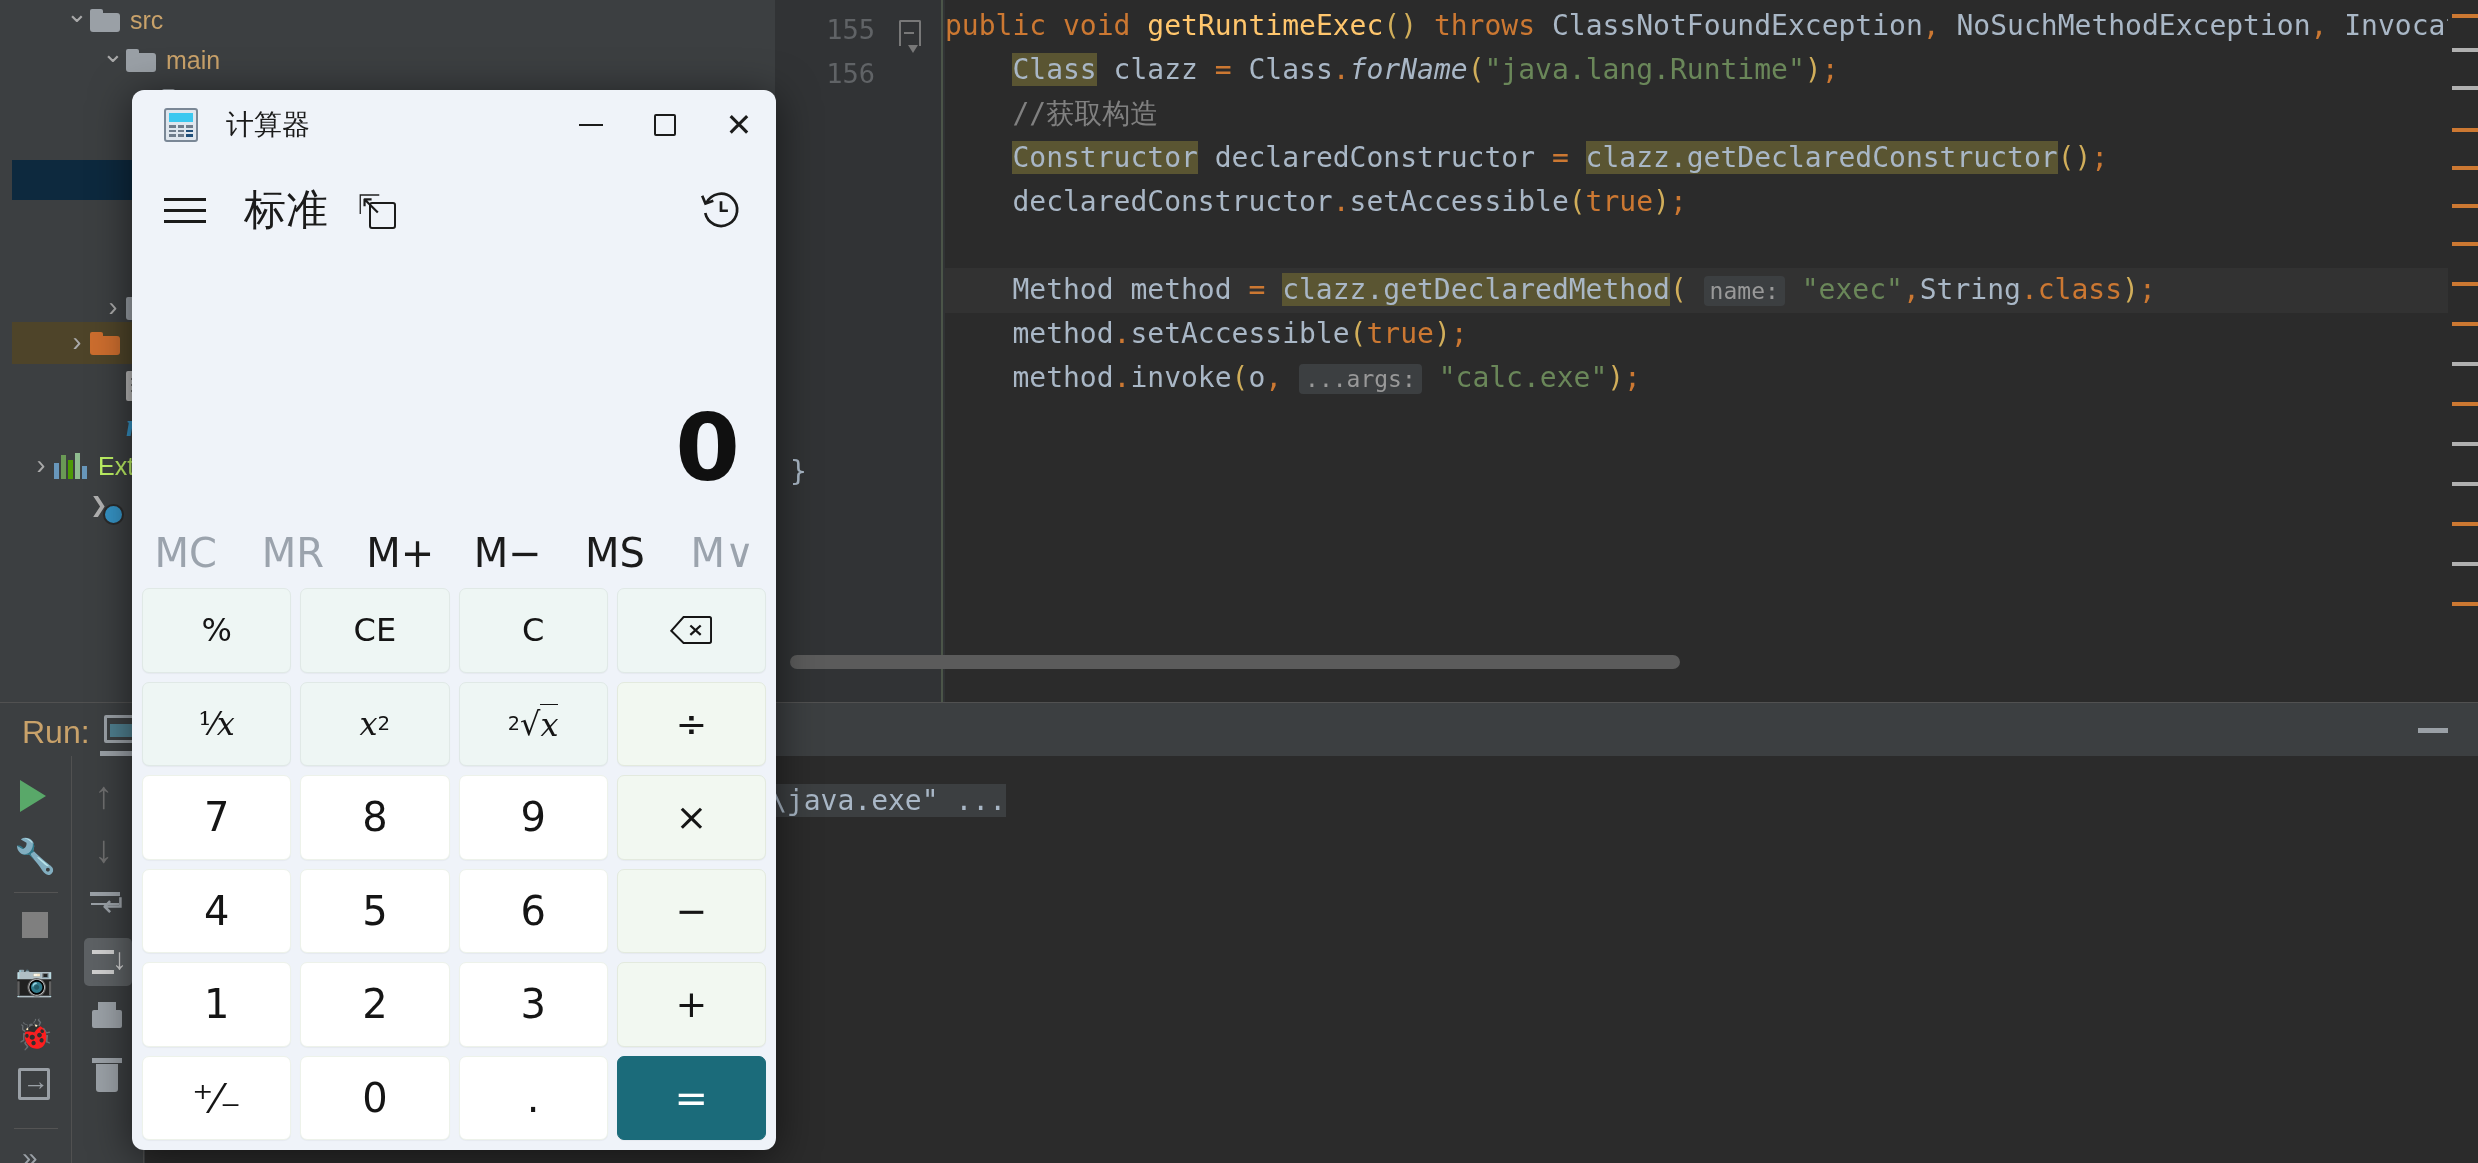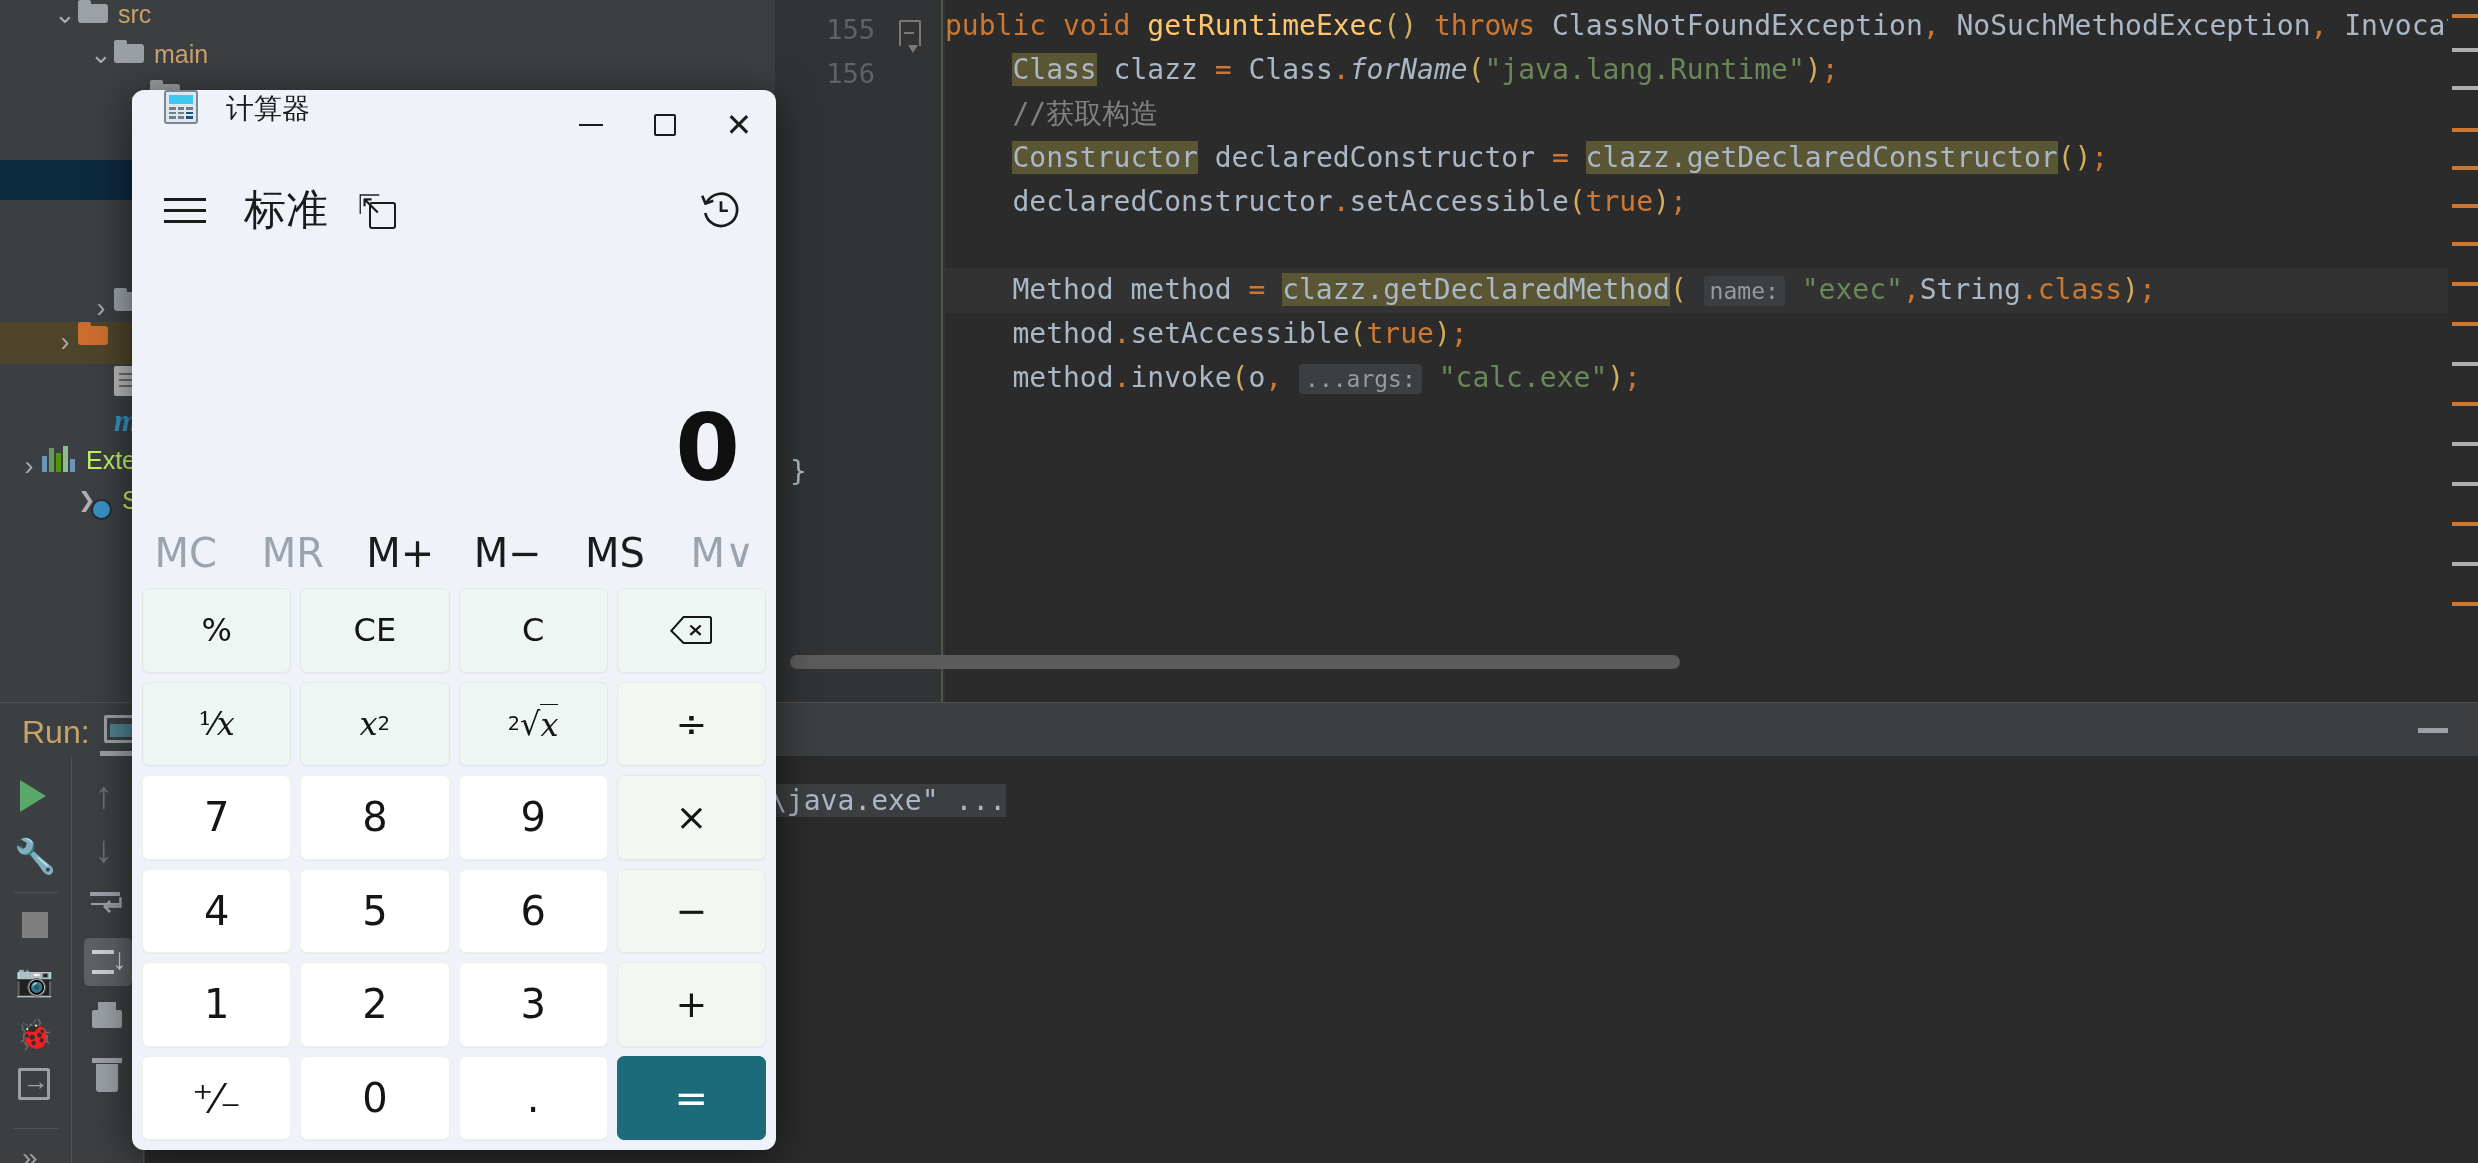--- a/index.html
+++ b/index.html
@@ -13,22 +13,22 @@
 
   
   .ide { position:absolute; inset:0; background:#2b2b2b; }
 
   
   .tree-panel {
     position:absolute; left:0; top:0; width:775px; height:702px;
     background:#3c3f41;
   }
   .tree-row {
-    position:absolute; left:0; height:40px; width:775px;
-    display:flex; 
+    position:absolute; left:12px; height:40px; width:775px;
+    display:flex; align-items:center;
     color:#bbbbbb; font-size:25px;
     font-family:"Liberation Sans", sans-serif;
     white-space:nowrap;
   }
   .tree-row.selected { background:#0d293e; }
   .tree-row.highlight { background:#4e4429; }
   .chev {
     width:26px; flex:0 0 26px; display:inline-block;
     color:#a9a9a9; font-size:19px; text-align:center; line-height:40px;
   }
@@ -258,21 +258,21 @@
   
   .calc {
     position:absolute; left:132px; top:90px; width:644px; height:1060px;
     background:#eff3f9;
     border-radius:12px;
     box-shadow:0 6px 40px rgba(0,0,0,0.55);
     overflow:hidden;
   }
   .calc-titlebar {
     position:absolute; left:0; top:0; width:644px; height:70px;
-    display:flex; 
+    display:flex; align-items:center;
   }
   .calc-appicon {
     width:34px; height:34px; margin-left:32px; position:relative;
     background:#dfe6ee; border:2px solid #7a8796; border-radius:3px;
   }
   .calc-appicon .scr {
     position:absolute; left:3px; top:3px; right:3px; height:9px; background:#3cc8f0;
   }
   .calc-appicon .keys {
     position:absolute; left:3px; top:15px; right:3px; bottom:3px;

